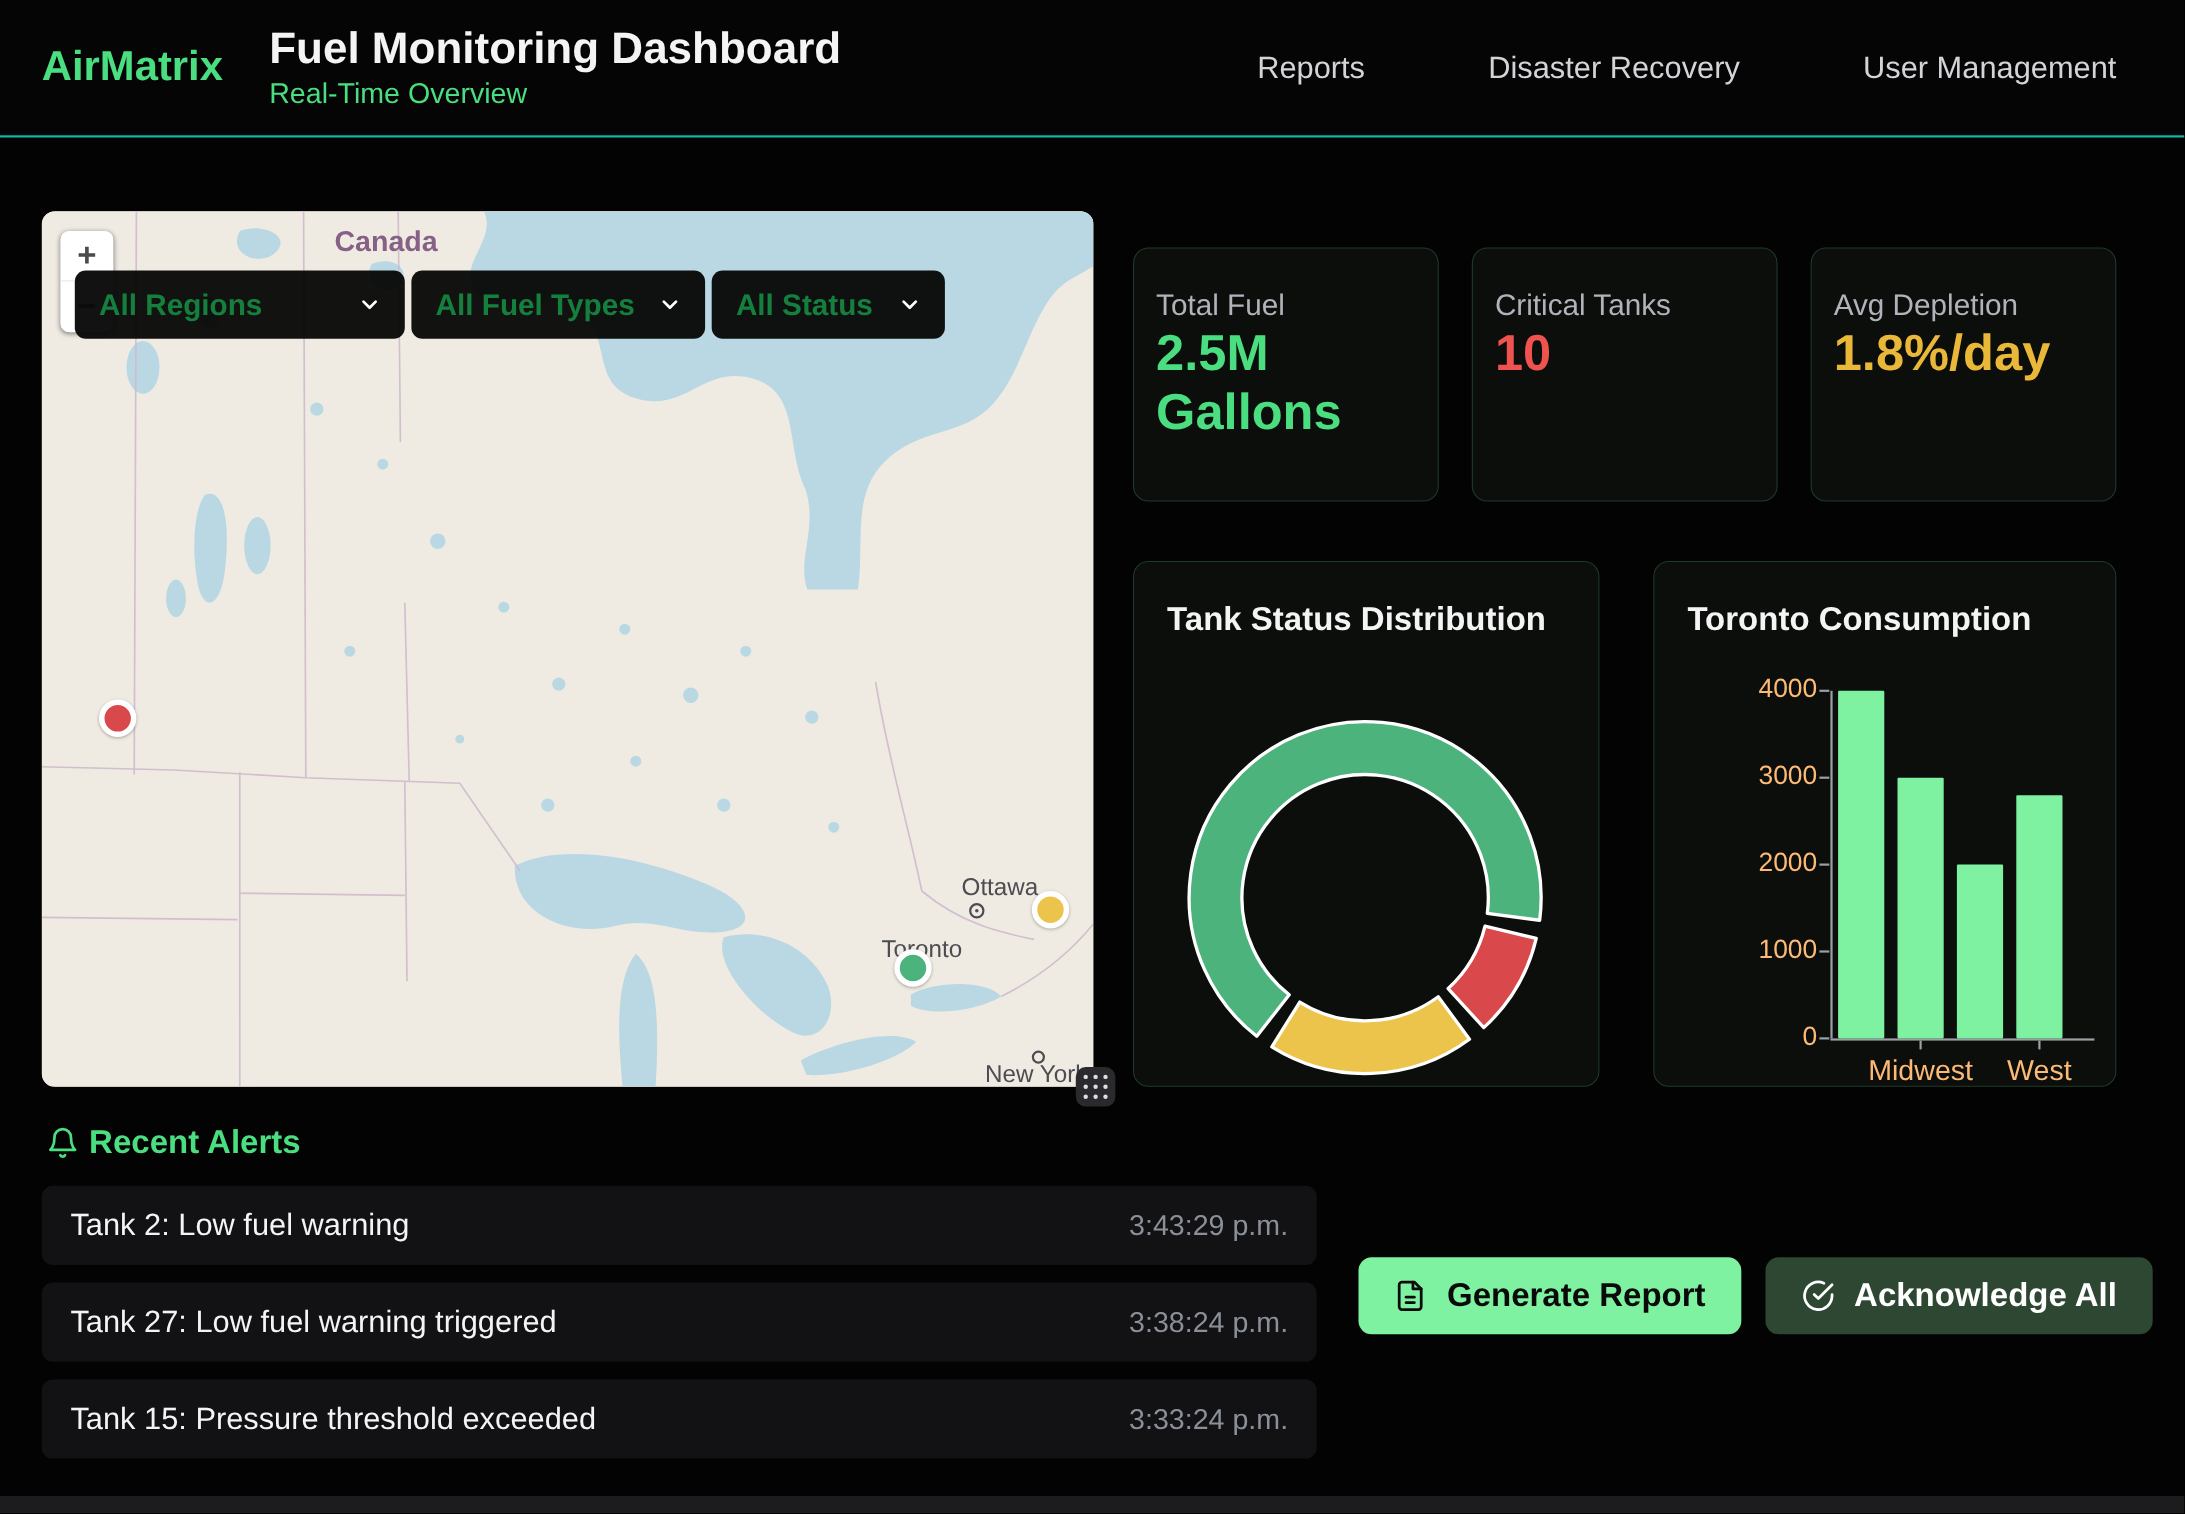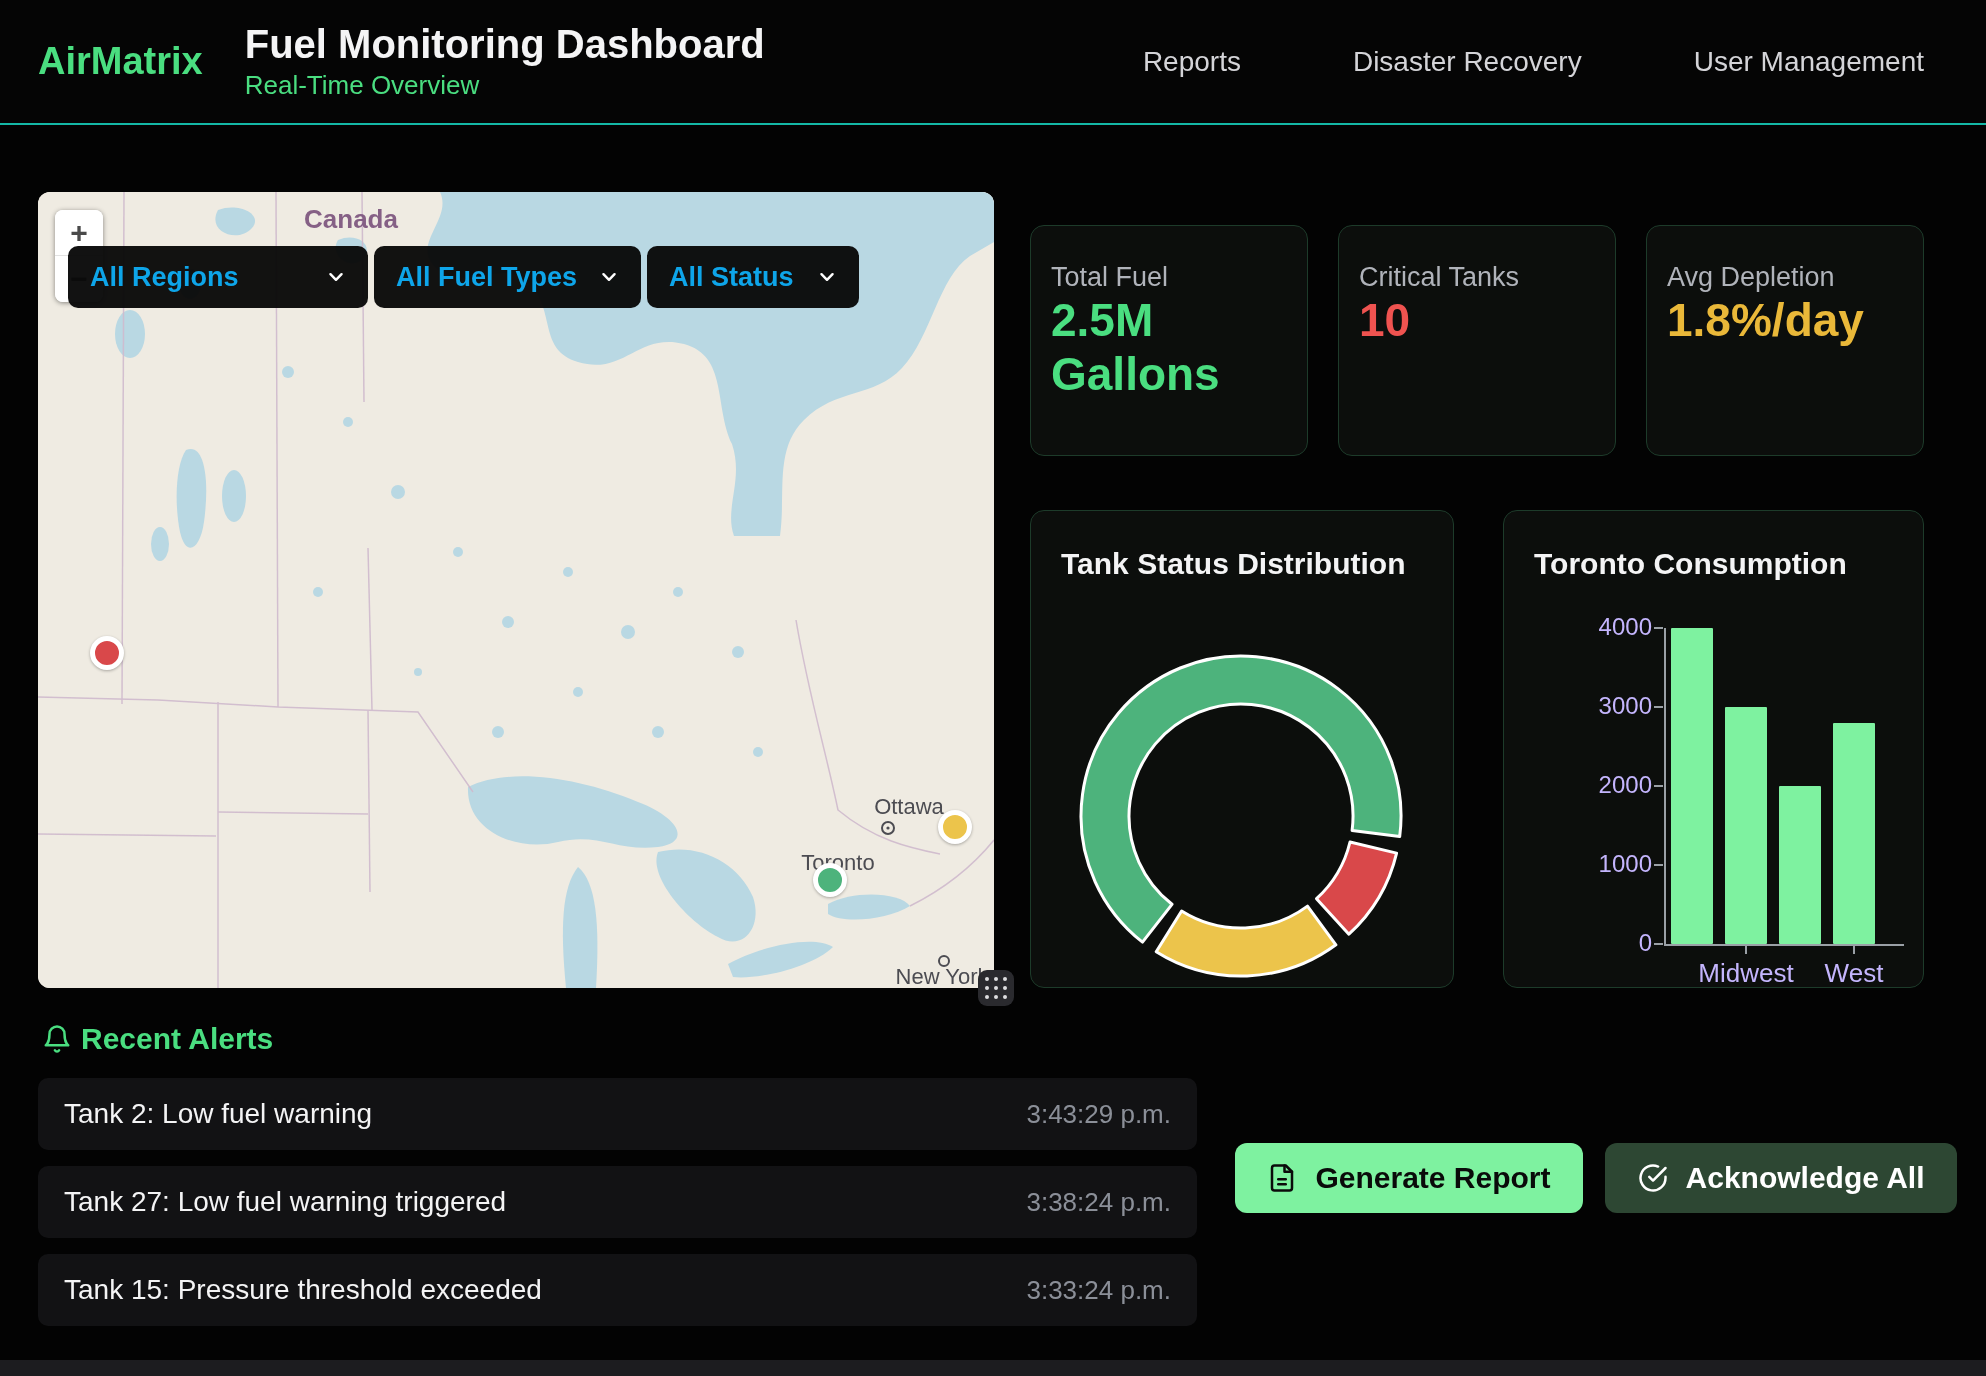--- a/index.html
+++ b/index.html
@@ -23,21 +23,21 @@
   .map-art { width:100%; height:100%; display:block; }
   .map-country { font-size:26px; fill:#7a517c; font-weight:600; opacity:.9; }
   .map-city { font-size:22px; fill:#4c4c52; }
   .zoom-ctrl { position:absolute; left:17px; top:18px; width:48px; height:92px; background:#fff;
                border-radius:8px; box-shadow:0 1px 5px rgba(0,0,0,.45); overflow:hidden; z-index:1; }
   .zoom-btn { width:48px; height:46px; display:flex; align-items:center; justify-content:center;
               font-size:30px; font-weight:700; color:#4a4a4a; background:#fff; border:none; cursor:pointer; }
   .zoom-btn:first-child { border-bottom:1px solid #e2e2e2; }
   .filters { position:absolute; left:30px; top:54px; display:flex; gap:6px; z-index:2; }
   .filter { height:62px; background:rgba(8,8,8,.96); border-radius:10px; display:flex; align-items:center;
-            padding:0 22px; font-size:27px; font-weight:600; color:#0ea5e9; cursor:pointer; }
+            padding:0 22px; font-size:27px; font-weight:600; color:#15803d; cursor:pointer; }
   .filter:nth-child(1){ width:300px; }
   .filter:nth-child(2){ width:267px; }
   .filter:nth-child(3){ width:212px; }
   .filter .chev { margin-left:auto; display:flex; }
   .marker { position:absolute; width:34px; height:34px; border-radius:50%; border:5px solid #fff;
             transform:translate(-50%,-50%); box-shadow:0 1px 3px rgba(0,0,0,.3); cursor:pointer; z-index:1; }
   .resize-grip { position:absolute; right:-20px; bottom:-18px; width:36px; height:36px; background:#2a2a2e;
                  border-radius:9px; display:grid; grid-template-columns:repeat(3,4px); grid-template-rows:repeat(3,4px);
                  gap:5px; align-content:center; justify-content:center; cursor:nwse-resize; z-index:3; }
   .resize-grip i { width:4px; height:4px; border-radius:50%; background:#dededf; }
@@ -49,21 +49,21 @@
   .stat-label { font-size:27px; color:#b0b3ba; }
   .stat-value { margin-top:0; font-size:46px; font-weight:700; line-height:1.18; max-width:218px;
                 overflow-wrap:break-word; word-break:break-word; }
 
   .chart-title { font-size:30px; font-weight:700; color:#f4f4f5; }
   .donut-card { left:1030px; top:510px; width:424px; height:478px; padding:36px 30px; }
   .donut-svg { position:absolute; left:0; top:0; }
   .bar-card { left:1503px; top:510px; width:421px; height:478px; padding:36px 30px; }
   .bar-plot { position:absolute; left:0; top:0; width:421px; height:478px; }
   .axis { position:absolute; background:#9aa0a6; }
-  .ytick-label, .xtick-label { position:absolute; font-size:24px; color:#c4b5fd; }
+  .ytick-label, .xtick-label { position:absolute; font-size:24px; color:#fdba74; }
   .ytick-label { width:106px; text-align:right; }
   .xtick-label { width:140px; text-align:center; font-size:26px; }
   .tickmark { position:absolute; background:#9aa0a6; }
   .bar { position:absolute; border-radius:1px; }
 
   
   .alerts-head { position:absolute; left:42px; top:1022px; display:flex; align-items:center; gap:9px; }
   .alerts-title { font-size:30px; font-weight:700; color:#4ade80; }
   .alerts-list { position:absolute; left:38px; top:1078px; width:1159px; }
   .alert-row { height:72px; margin-bottom:16px; background:#121214; border-radius:10px;

